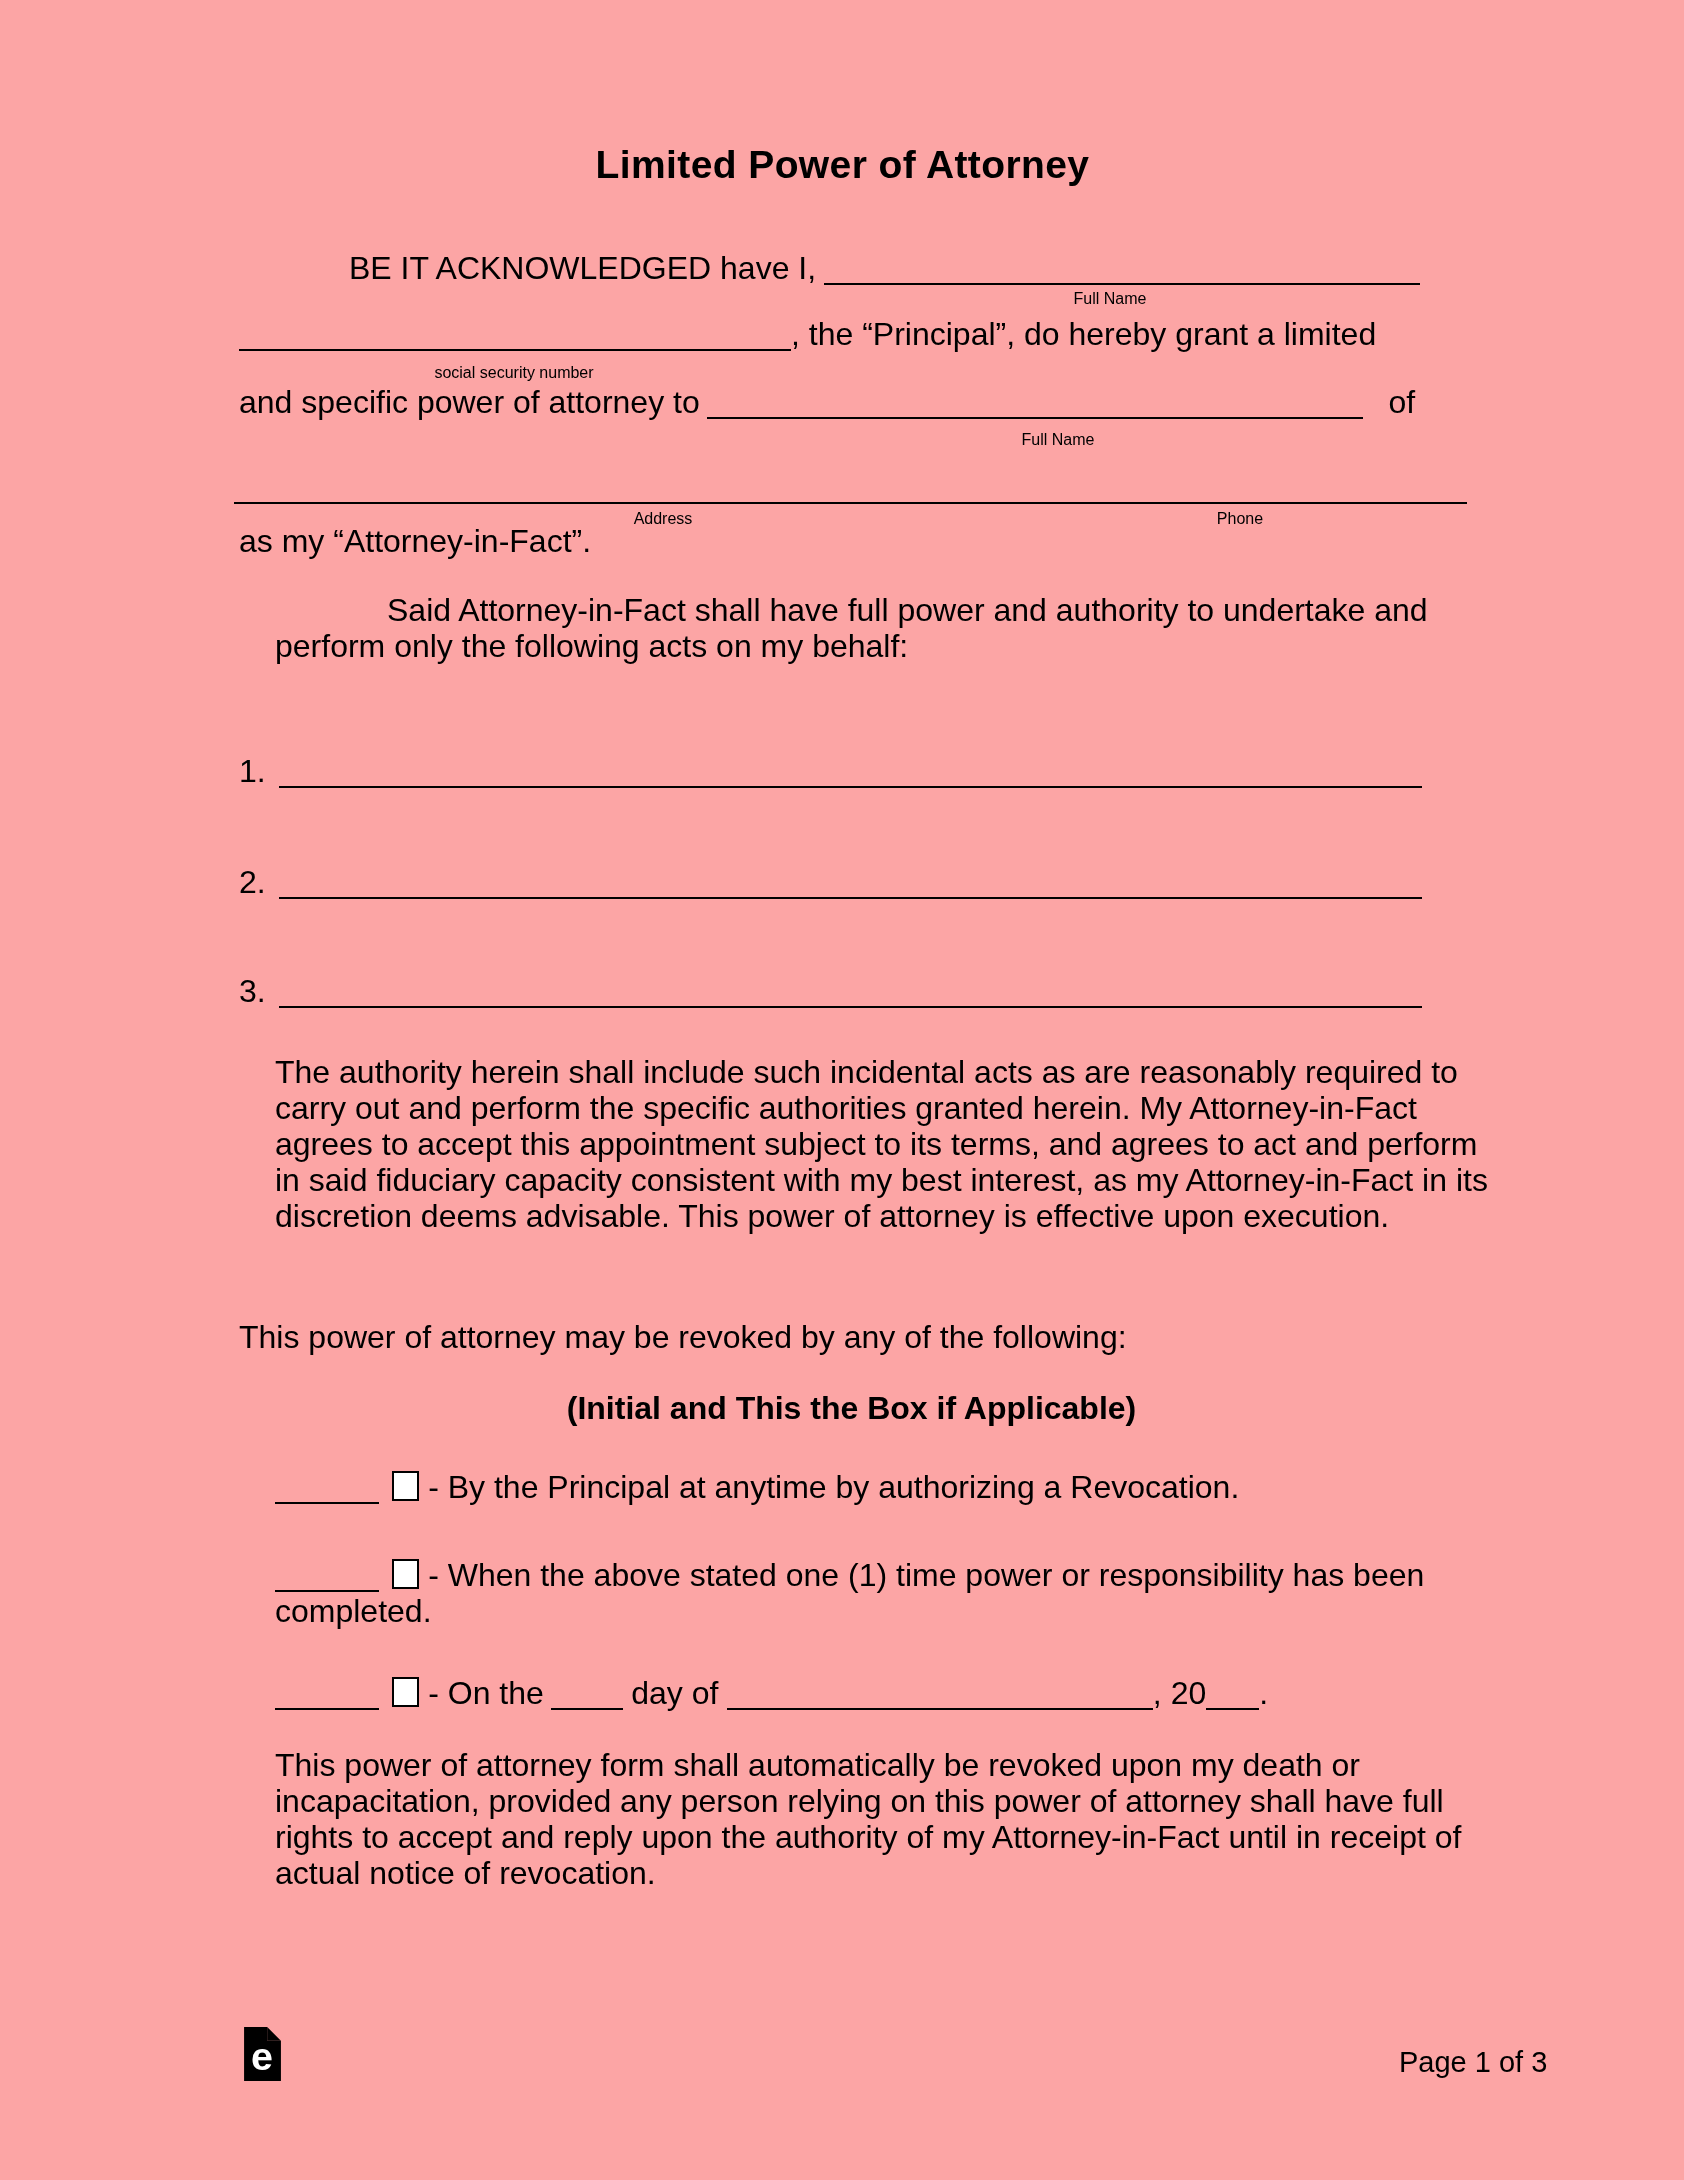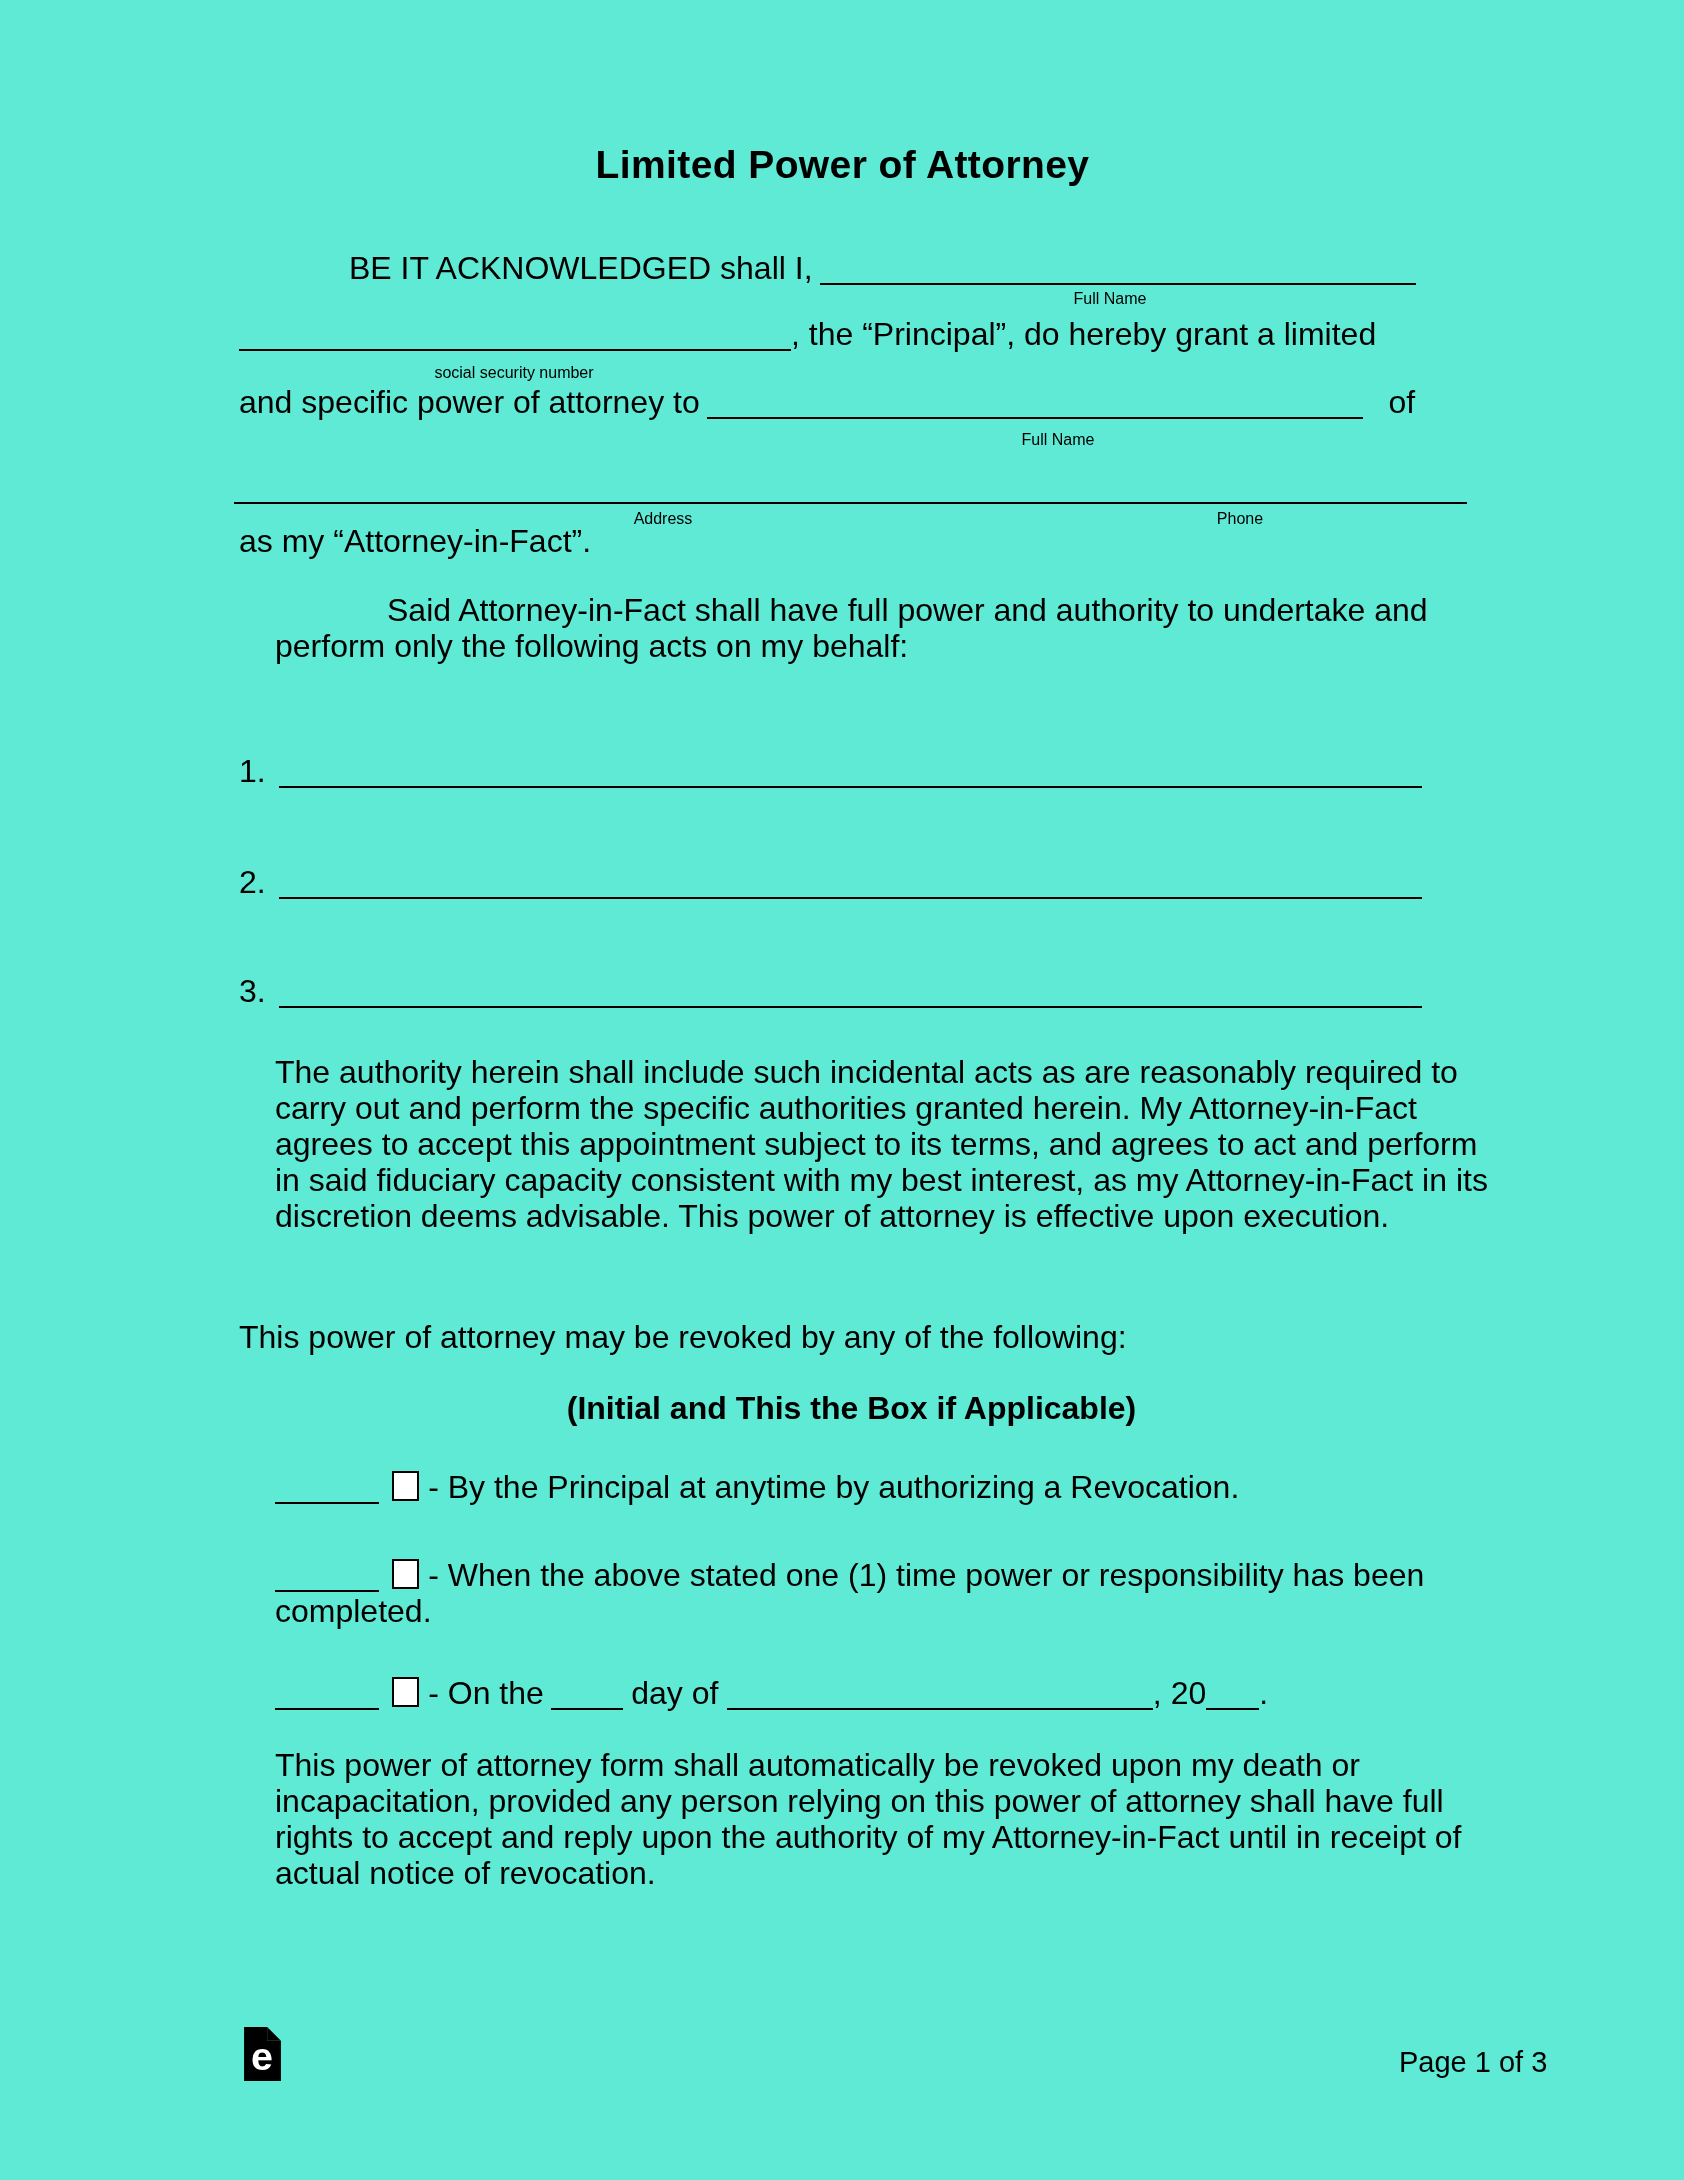--- a/index.html
+++ b/index.html
@@ -1,20 +1,20 @@
 <!DOCTYPE html>
 <html style="font-size:13.6px"><head>
 <meta charset="utf-8">
 <style>
   html, body { margin: 0; padding: 0; background: #ffffff; }
   .page {
     position: relative;
     width: 1685px;
     height: 2181px;
-    background: #5eead4;
+    background: #fca5a5;
     color: #000000;
     font-family: "Liberation Sans", "DejaVu Sans", sans-serif;
     overflow: hidden;
   }
   .abs { position: absolute; }
   .title {
     left: 0; width: 100%;
     text-align: center;
     font-size: 39px;
     font-weight: 700;
@@ -56,21 +56,21 @@
   .footer-page { font-size: 29px; line-height: 32px; }
 </style>
 </head>
 <body>
 
 <div class="page">
 
   <div class="abs title" style="top:143px">Limited Power of Attorney</div>
 
   <div class="abs line" style="left:349px; top:250px">
-    <span>BE IT ACKNOWLEDGED shall I,</span><span class="blank" style="width:596px; margin-left:7.7px"></span>
+    <span>BE IT ACKNOWLEDGED have I,</span><span class="blank" style="width:596px; margin-left:7.7px"></span>
   </div>
   <div class="abs small-label" style="left:1110px; top:287px">Full Name</div>
 
   <div class="abs line" style="left:239px; top:316px">
     <span class="blank" style="width:552px"></span><span>, the “Principal”, do hereby grant a limited</span>
   </div>
   <div class="abs small-label" style="left:514px; top:361px">social security number</div>
 
   <div class="abs line" style="left:239px; top:384px">
     <span>and specific power of attorney to</span><span class="blank" style="width:656px; margin-left:7.7px"></span><span style="margin-left:25px">of</span>

